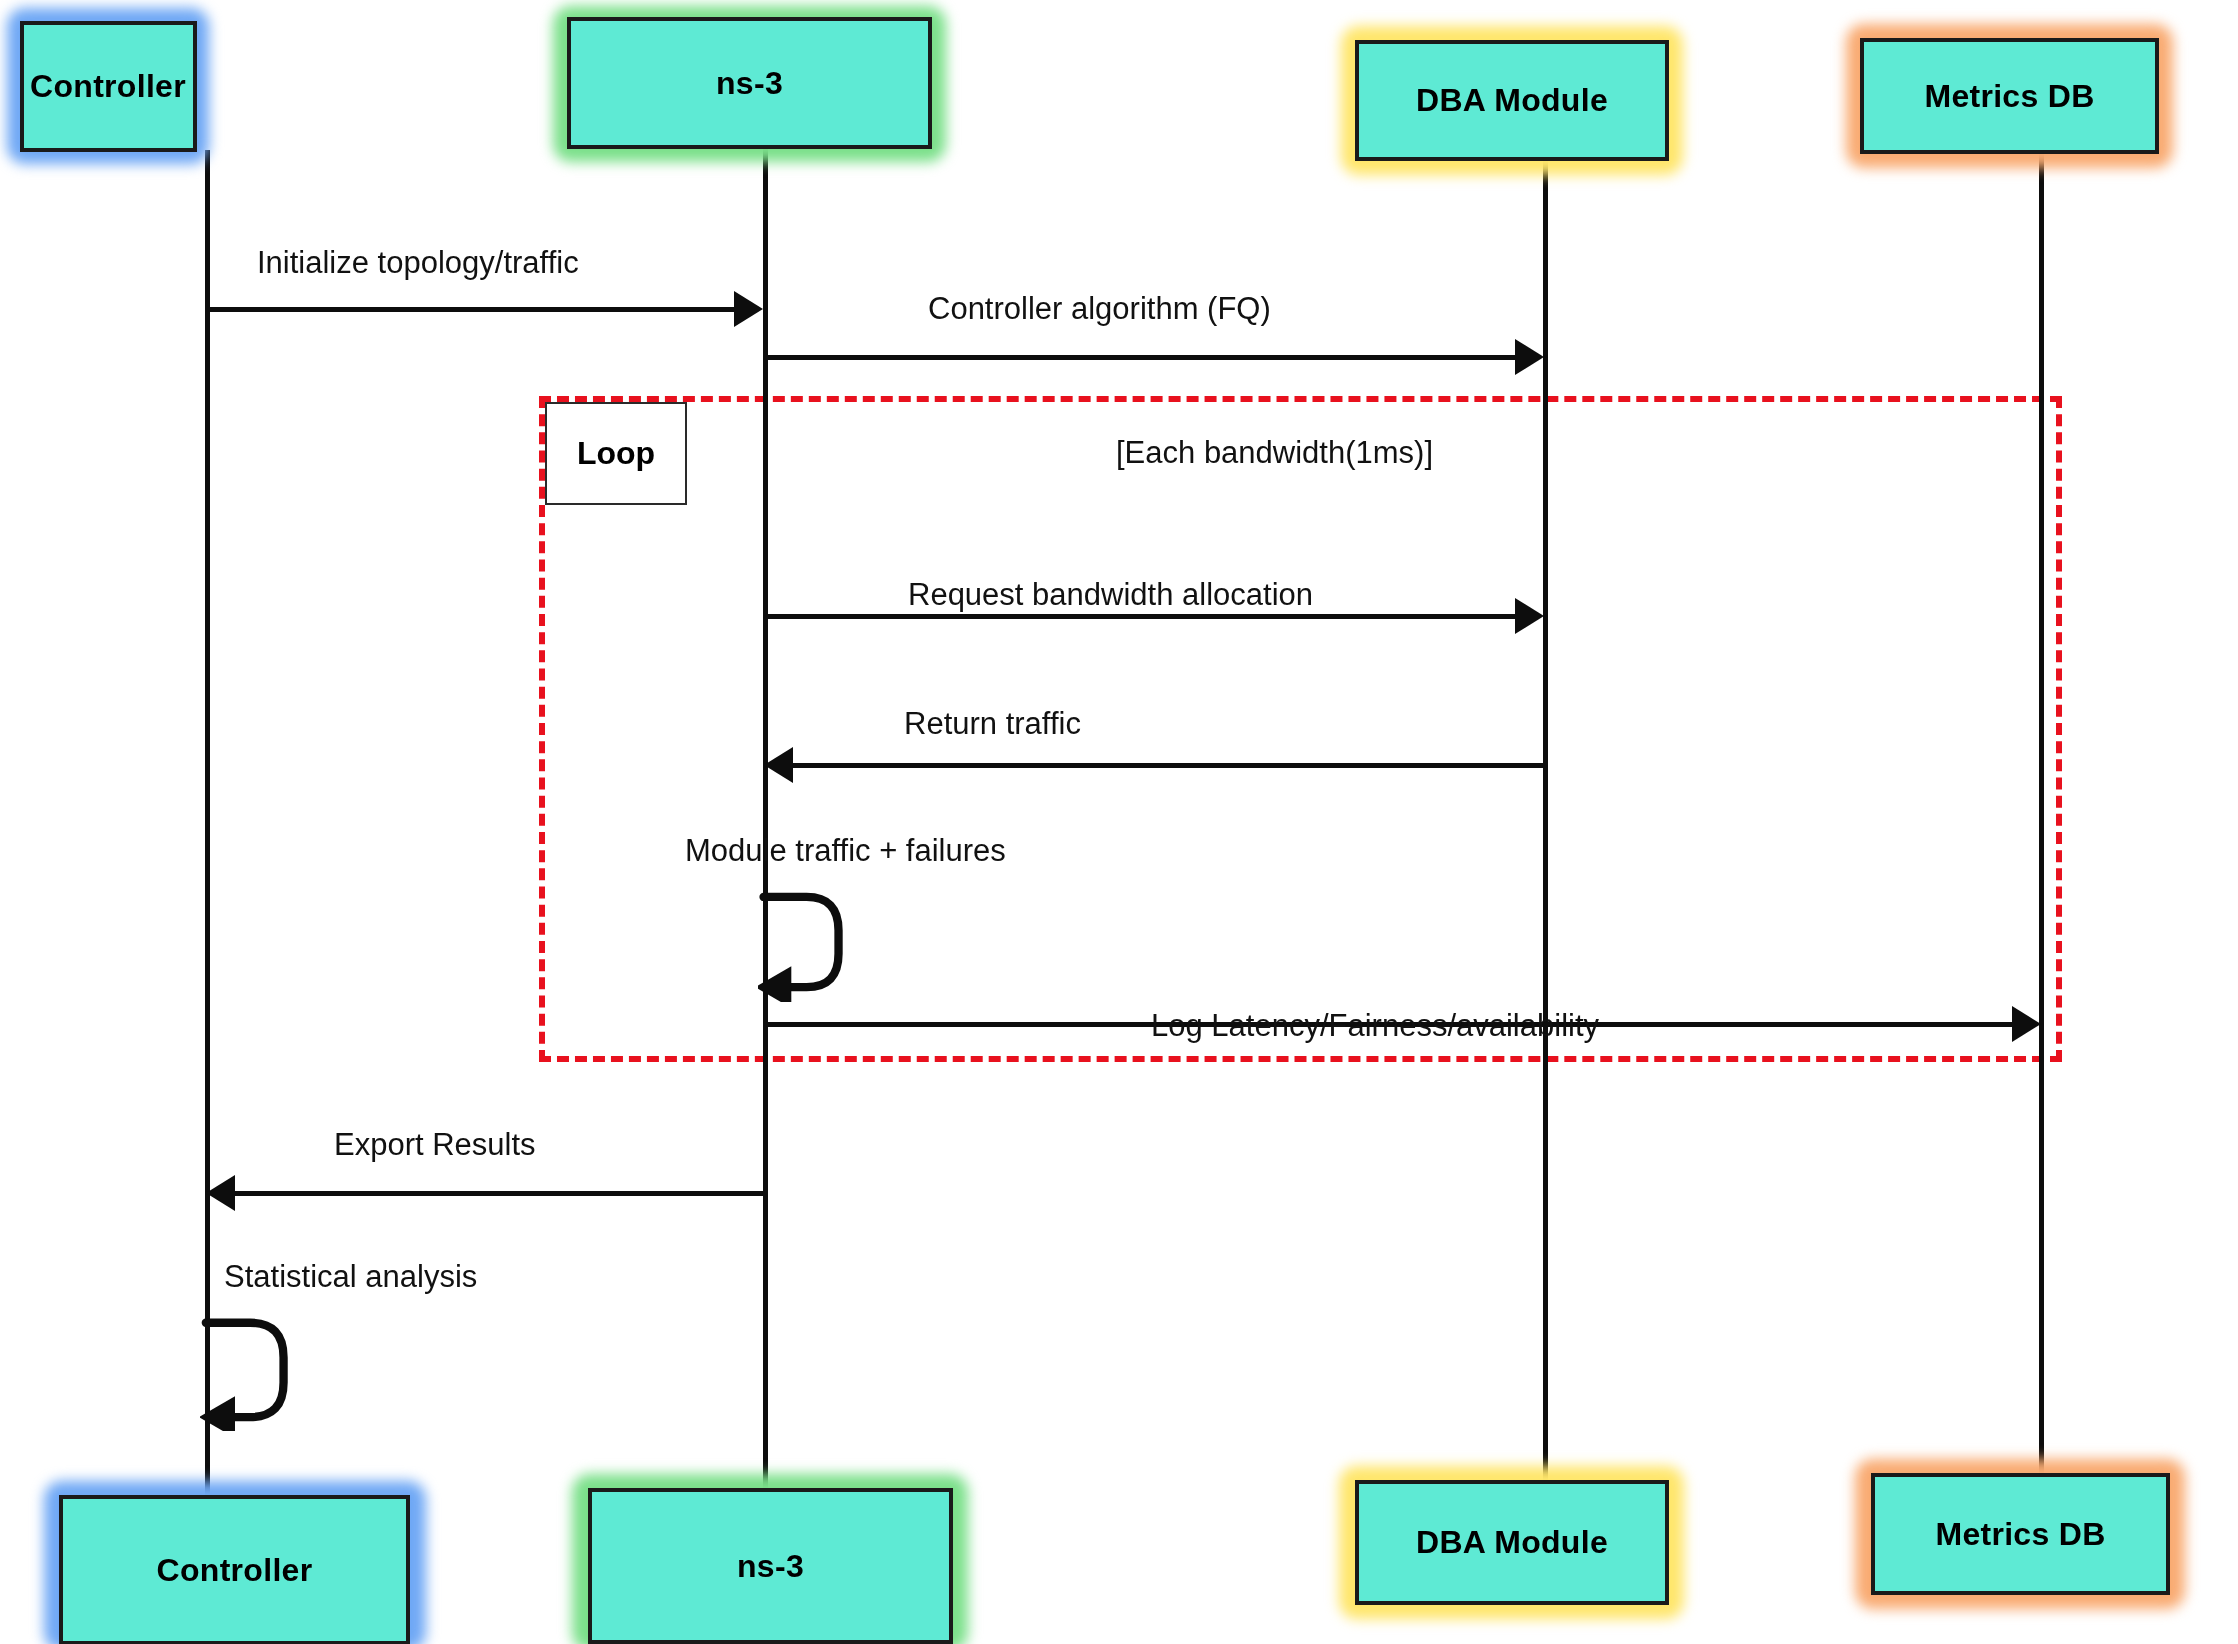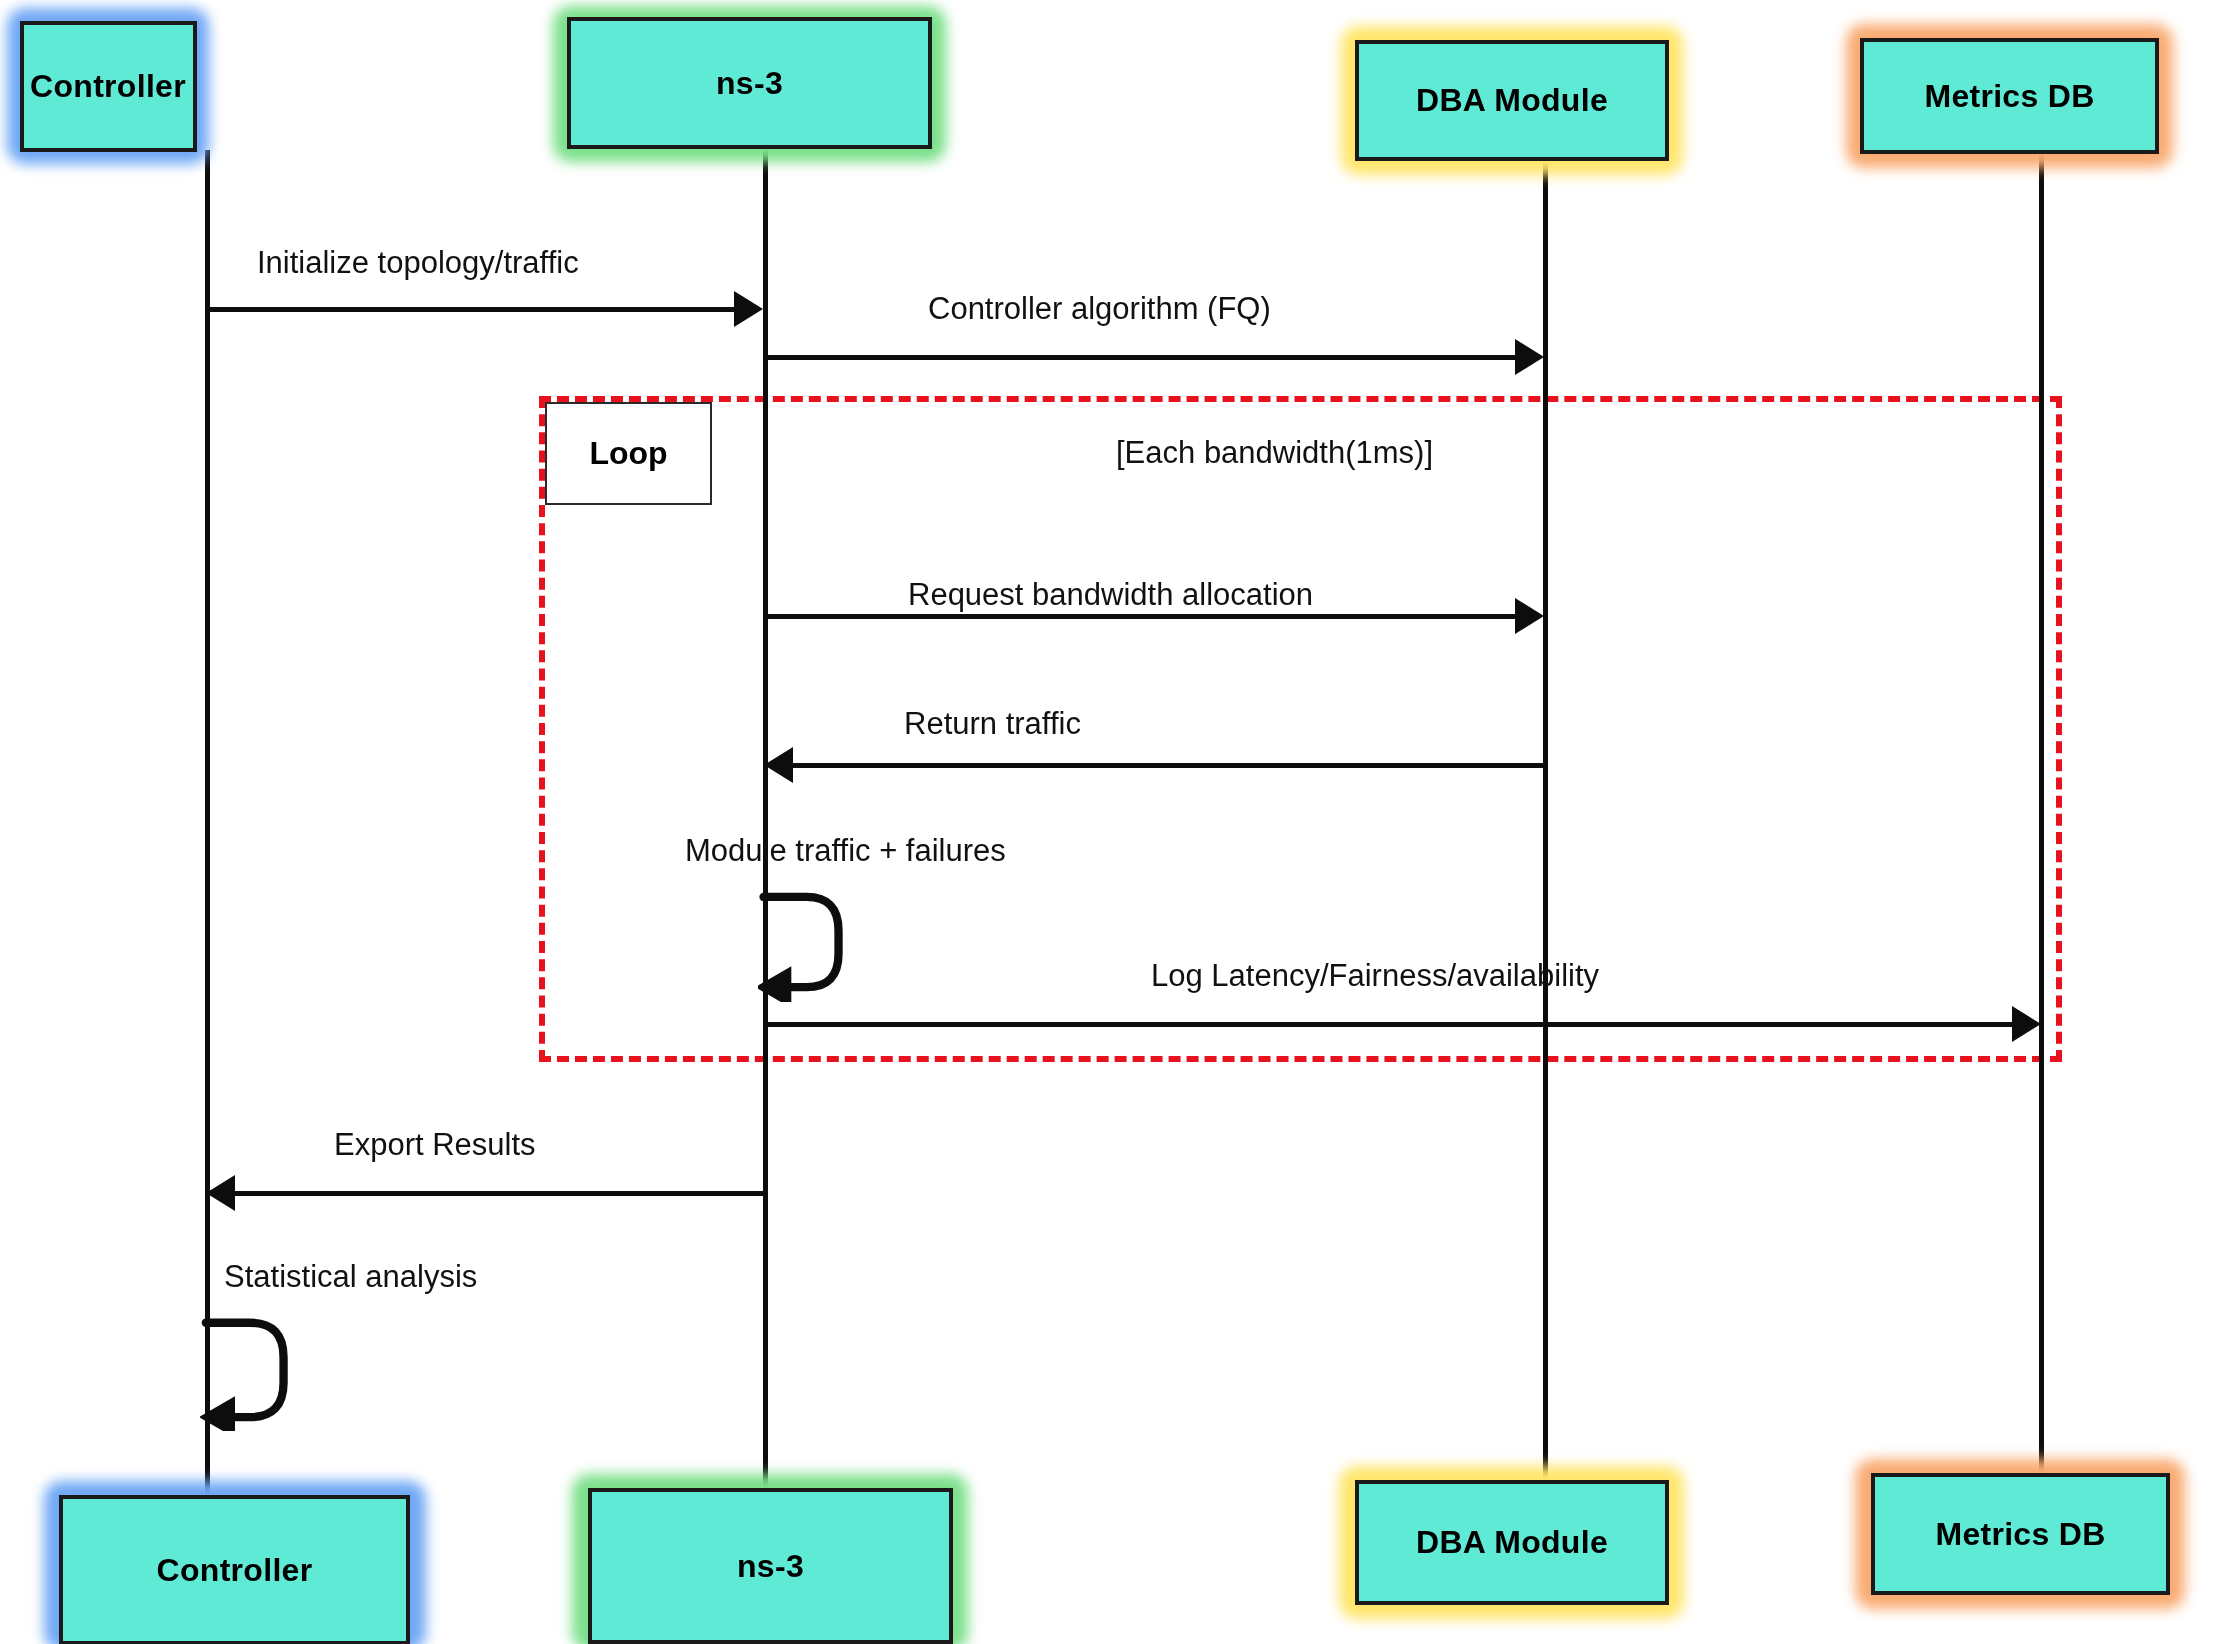--- a/index.html
+++ b/index.html
@@ -126,21 +126,21 @@
   <div class="glow" style="left:1339px; top:1466px; width:345px; height:153px; background:#ffe66b;"></div>
   <div class="glow" style="left:1855px; top:1459px; width:330px; height:150px; background:#f9ab72;"></div>
 
   <div class="lifeline" style="left:205px; top:150px; height:1349px;"></div>
   <div class="lifeline" style="left:763px; top:148px; height:1346px;"></div>
   <div class="lifeline" style="left:1543px; top:160px; height:1321px;"></div>
   <div class="lifeline" style="left:2039px; top:153px; height:1321px;"></div>
 
   <div class="loop-rect" style="left:539px; top:396px; width:1523px; height:666px;"></div>
 
-  <div class="loop-tag" style="left:545px; top:402px; width:167px; height:103px;">
+  <div class="loop-tag" style="left:545px; top:402px; width:142px; height:103px;">
     <span class="ltext">Loop</span>
   </div>
 
   <div class="msg-label" style="left:1116px; top:435px;">[Each bandwidth(1ms)]</div>
 
   <div class="msg-label" style="left:257px; top:245px;">Initialize topology/traffic</div>
   <div class="msg-line" style="left:207px; top:307px; width:527px;"></div>
   <div class="arrowhead right" style="left:734px; top:291px;"></div>
 
   <div class="msg-label" style="left:928px; top:291px;">Controller algorithm (FQ)</div>
@@ -154,21 +154,21 @@
   <div class="msg-label" style="left:904px; top:706px;">Return traffic</div>
   <div class="msg-line" style="left:793px; top:763px; width:752px;"></div>
   <div class="arrowhead left" style="left:764px; top:747px;"></div>
 
   <div class="msg-label" style="left:685px; top:833px;">Module traffic + failures</div>
   <svg class="selfloop" style="left:758px; top:887px;" width="118" height="115" viewBox="0 0 170 165">
     <path d="M 8 14 L 70 14 Q 116 14 116 62 L 116 96 Q 116 144 70 144 L 40 144" fill="none" stroke="#0d0d0d" stroke-width="12" stroke-linecap="round"></path>
     <polygon points="48,114 48,174 -4,144" fill="#0d0d0d"></polygon>
   </svg>
 
-  <div class="msg-label" style="left:1151px; top:958px;">Log Latency/Fairness/availability</div>
+  <div class="msg-label" style="left:1151px; top:1008px;">Log Latency/Fairness/availability</div>
   <div class="msg-line" style="left:765px; top:1022px; width:1247px;"></div>
   <div class="arrowhead right" style="left:2012px; top:1006px;"></div>
 
   <div class="msg-label" style="left:334px; top:1127px;">Export Results</div>
   <div class="msg-line" style="left:235px; top:1191px; width:530px;"></div>
   <div class="arrowhead left" style="left:206px; top:1175px;"></div>
 
   <div class="msg-label" style="left:224px; top:1259px;">Statistical analysis</div>
   <svg class="selfloop" style="left:200px; top:1313px;" width="122" height="118" viewBox="0 0 175 170">
     <path d="M 8 14 L 72 14 Q 120 14 120 64 L 120 100 Q 120 150 72 150 L 42 150" fill="none" stroke="#0d0d0d" stroke-width="12" stroke-linecap="round"></path>

